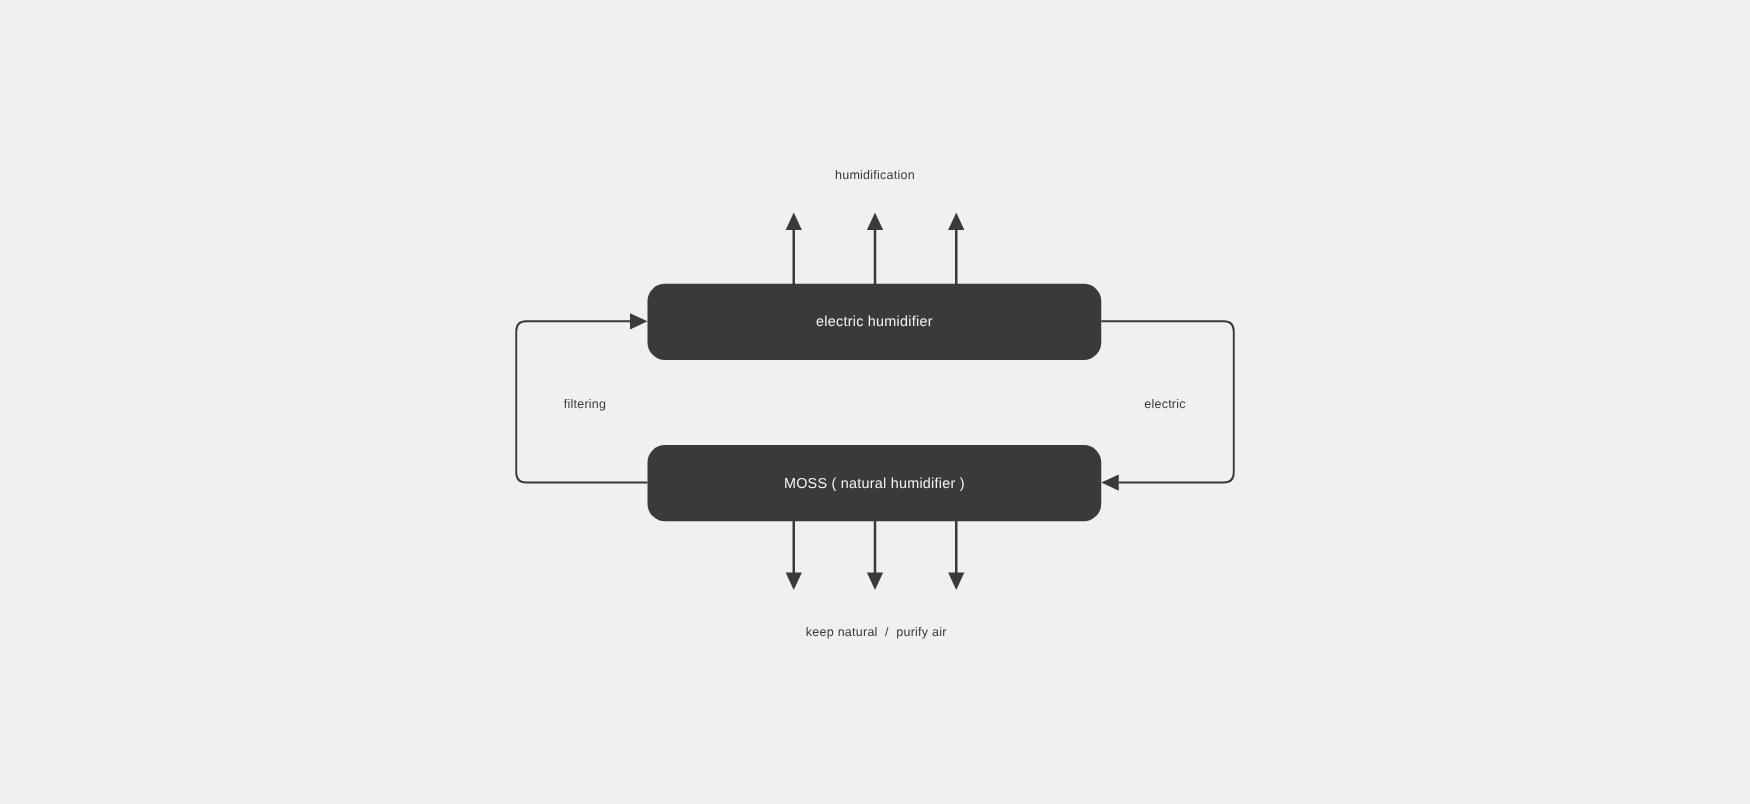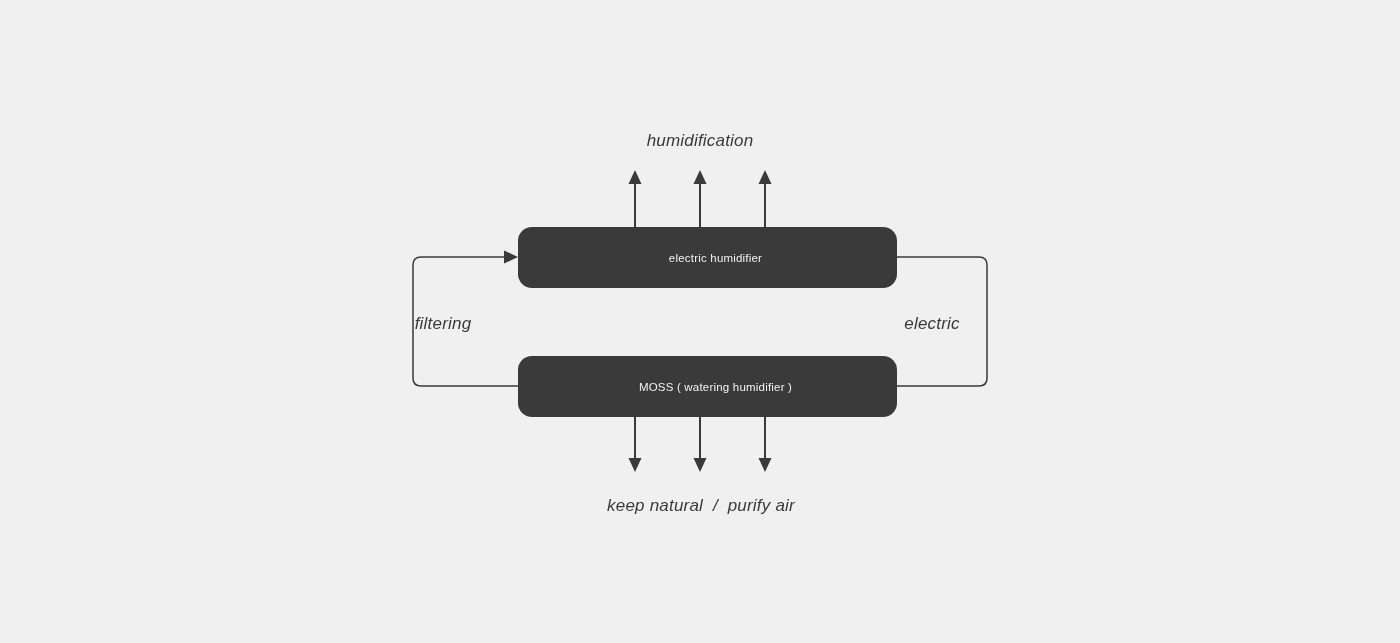--- a/index.html
+++ b/index.html
@@ -32,35 +32,33 @@
     width: 363px;
     height: 61px;
     background: var(--node, #3a3a3a);
     border-radius: 14px;
     display: flex;
     align-items: center;
     justify-content: center;
     color: var(--nodeText, #f2f2f2);
     font-size: 11.5px;
     letter-spacing: 0.2px;
-    padding-left: 16px;
   }
   .node-electric { left: 518px; top: 227px; }
   .node-moss     { left: 518px; top: 356px; }
   .flow-label {
     position: absolute;
     transform: translate(-50%, -50%);
     color: var(--label, #3a3a3a);
-    font-size: 17px;
+    font-size: 10px;
     letter-spacing: 0.2px;
     white-space: pre;
-    font-style: italic;
   }
   .label-humidification { left: 700px; top: 141px; }
-  .label-filtering      { left: 443px; top: 324px; }
+  .label-filtering      { left: 468px; top: 324px; }
   .label-watering       { left: 932px; top: 324px; }
   .label-output         { left: 701px; top: 506px; }
 </style>
 </head>
 <body>
 
 <div class="canvas">
 
   <svg class="layer" width="1400" height="643" viewBox="0 0 1400 643">
 
@@ -95,21 +93,21 @@
       <path d="M881 257 L979 257 Q987 257 987 265 L987 378 Q987 386 979 386 L895 386"></path>
     </g>
     <polygon fill="currentColor" points="895,379.5 881,386 895,392.5"></polygon>
   </svg>
 
   <div class="node node-electric">
     <span>electric humidifier</span>
   </div>
 
   <div class="node node-moss">
-    <span>MOSS ( watering humidifier )</span>
+    <span>MOSS ( natural humidifier )</span>
   </div>
 
   <div class="flow-label label-humidification">humidification</div>
 
   <div class="flow-label label-filtering">filtering</div>
 
   <div class="flow-label label-watering">electric</div>
 
   <div class="flow-label label-output">keep natural  /  purify air</div>
 

